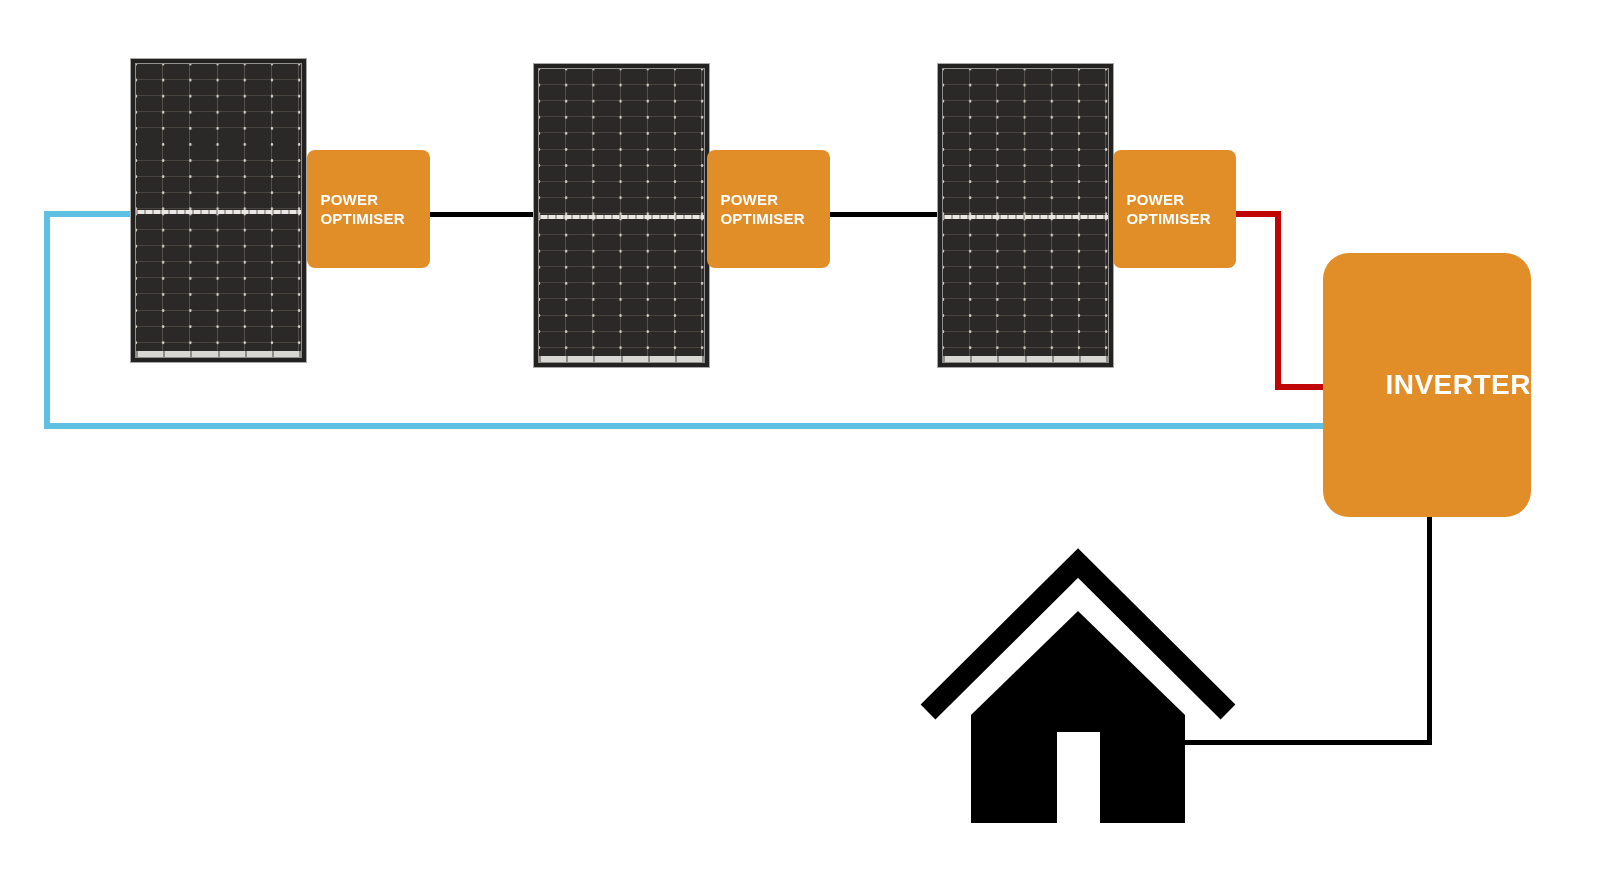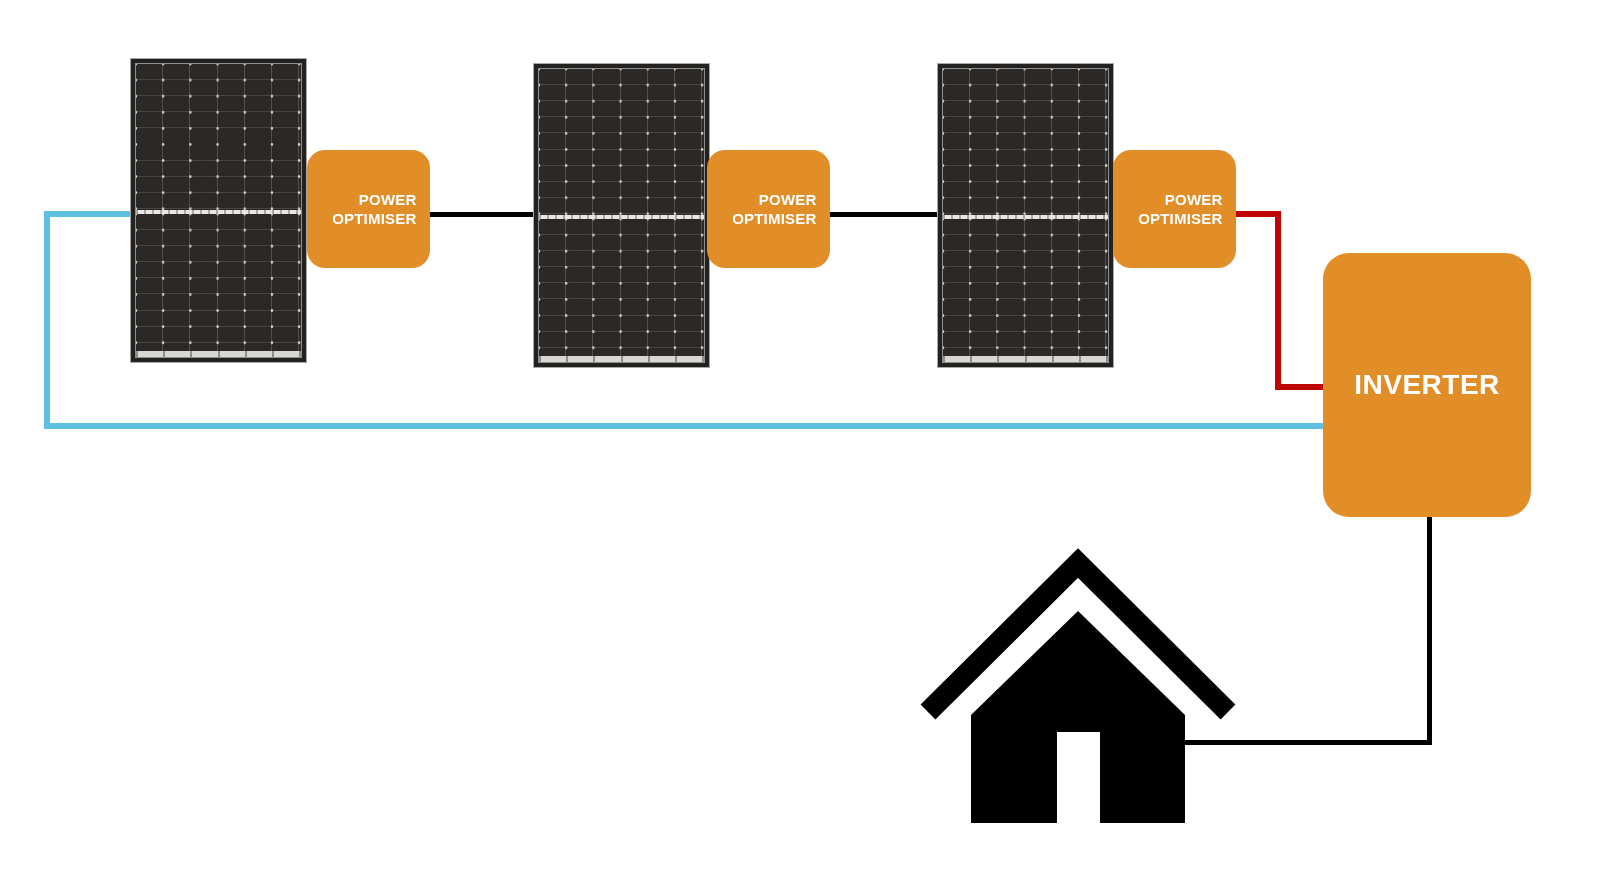--- a/index.html
+++ b/index.html
@@ -37,31 +37,31 @@
   .p-divider{
     height:4px;background-color:#e9e7e3;
     background-image:repeating-linear-gradient(90deg,#aaa69f 0,#aaa69f 2px,rgba(0,0,0,0) 2px,rgba(0,0,0,0) 8px);
   }
   .p-strip{
     height:6px;background-color:#d9d7d3;
     background-image:repeating-linear-gradient(90deg,#8f8d89 0,#8f8d89 2px,rgba(0,0,0,0) 2px,rgba(0,0,0,0) 27.2px);
   }
   
   .optimiser{
-    position:absolute;width:123px;height:118px;border-radius:18px;
+    position:absolute;width:123px;height:118px;border-radius:8px;
     background:var(--box_orange);color:var(--text_white);
-    display:flex;align-items:center;justify-content:center;text-align:right;
+    display:flex;align-items:center;justify-content:center;text-align:left;
   }
   .optimiser .lbl{
     width:96px;font-weight:bold;font-size:15px;line-height:19px;letter-spacing:.2px;
   }
   .inverter{
     position:absolute;left:1323px;top:253px;width:208px;height:264px;border-radius:26px;
     background:var(--box_orange);color:var(--text_white);
-    display:flex;align-items:center;justify-content:center;
+    display:flex;align-items:center;justify-content:flex-end;
   }
   .inverter .lbl{font-weight:bold;font-size:28px;letter-spacing:.5px;}
   
   .house{position:absolute;left:890px;top:545px;}
   .house .roof{fill:none;stroke:var(--house_black);stroke-width:21;}
   .house .body{fill:var(--house_black);stroke:none;}
   .house .door{fill:#ffffff;stroke:none;}
 </style>
 </head>
 <body>

